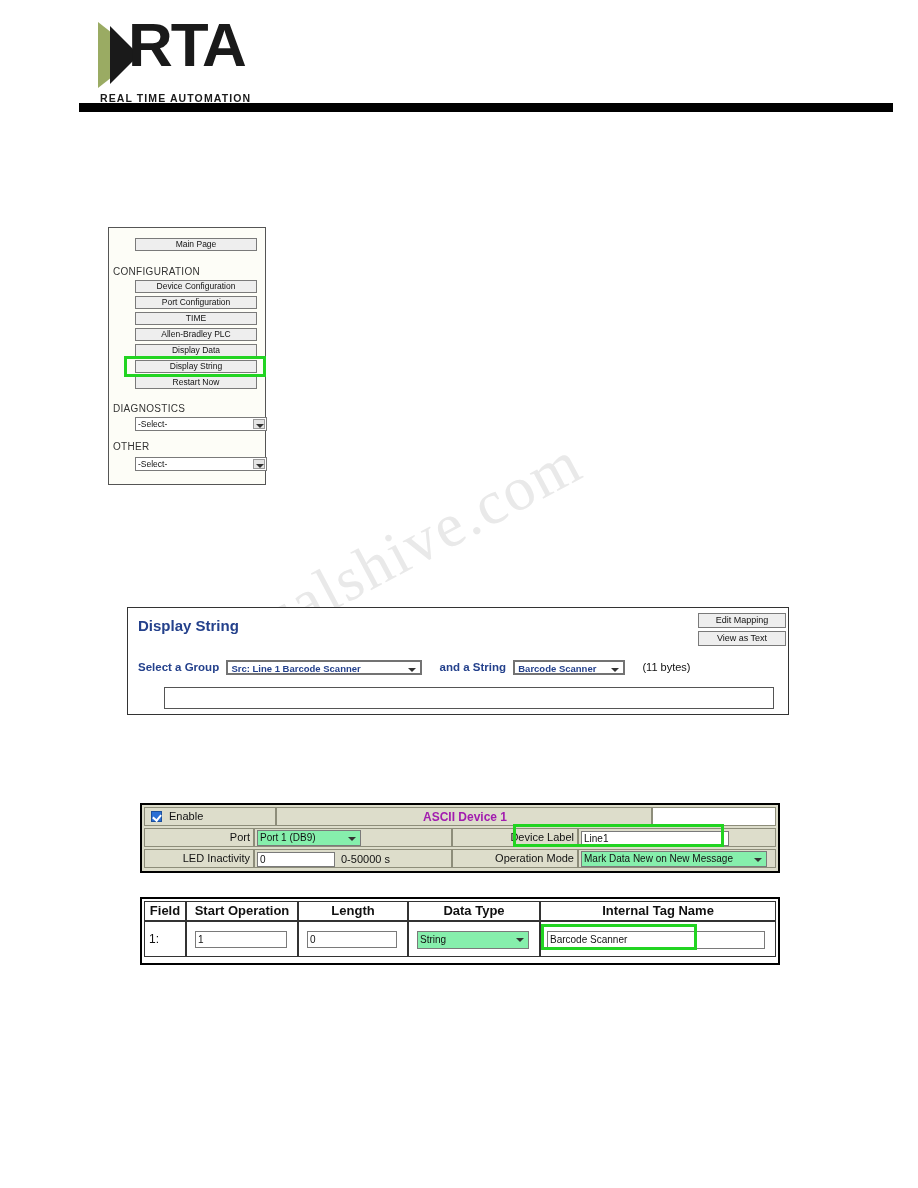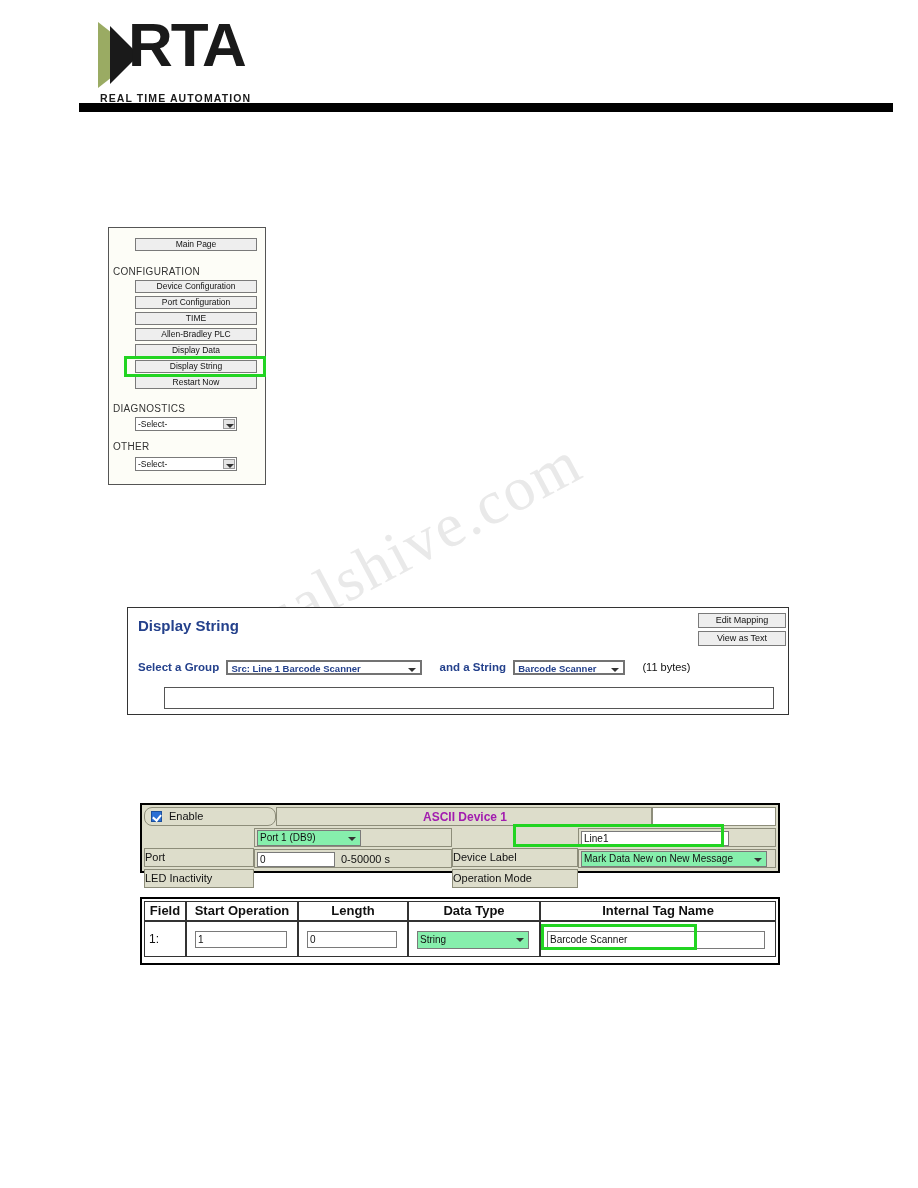--- a/index.html
+++ b/index.html
@@ -103,21 +103,21 @@
     position:absolute;
     left:4px;
     font-size:10px;
     color:#333;
     letter-spacing:0.3px;
     font-family:"Liberation Sans", sans-serif;
   }
   .nav-select {
     position:absolute;
     left:26px;
-    width:102px;
+    width:132px;
     height:14px;
     background:#ffffff;
     border:1px solid #7a7a7a;
     box-sizing:border-box;
     font-size:8.5px;
     color:#111;
     line-height:12px;
     padding-left:2px;
   }
   .nav-select .arrow {
@@ -235,21 +235,21 @@
     position:absolute;
     height:19px;
     box-sizing:border-box;
     background:#ddddcb;
     border:1px solid #8d8d7a;
     font-size:11px;
     color:#111;
     line-height:17px;
   }
   .cell.white { background:#ffffff; }
-  .cell.label-right { text-align:left; padding-right:3px;margin-top:20px; }
+  .cell.label-right { text-align:right; padding-right:3px; }
   .inp {
     position:absolute;
     height:15px;
     background:#fff;
     border:1px solid #7a7a7a;
     box-sizing:border-box;
     font-size:10px;
     line-height:13px;
     padding-left:2px;
     color:#111;
@@ -391,21 +391,21 @@
     <span class="bytes">(11 bytes)</span>
   </div>
 
   <div class="hexbox">
     
   </div>
 </div>
 
 <div class="panel" id="ascii-device">
 
-  <div class="cell" style="left:2px; top:2px; width:132px;border-radius:8px;">
+  <div class="cell" style="left:2px; top:2px; width:132px;">
     <span class="chk" style="left:6px; top:3px;"></span>
     <span style="position:absolute; left:24px; top:0;">Enable</span>
   </div>
   <div class="cell" style="left:134px; top:2px; width:376px;">
     <span class="title-center" style="left:0; top:1px; width:376px;">ASCII Device 1</span>
   </div>
   <div class="cell white" style="left:510px; top:2px; width:124px;"></div>
 
   <div class="cell label-right" style="left:2px; top:23px; width:110px;">Port</div>
   <div class="cell" style="left:112px; top:23px; width:198px;">

